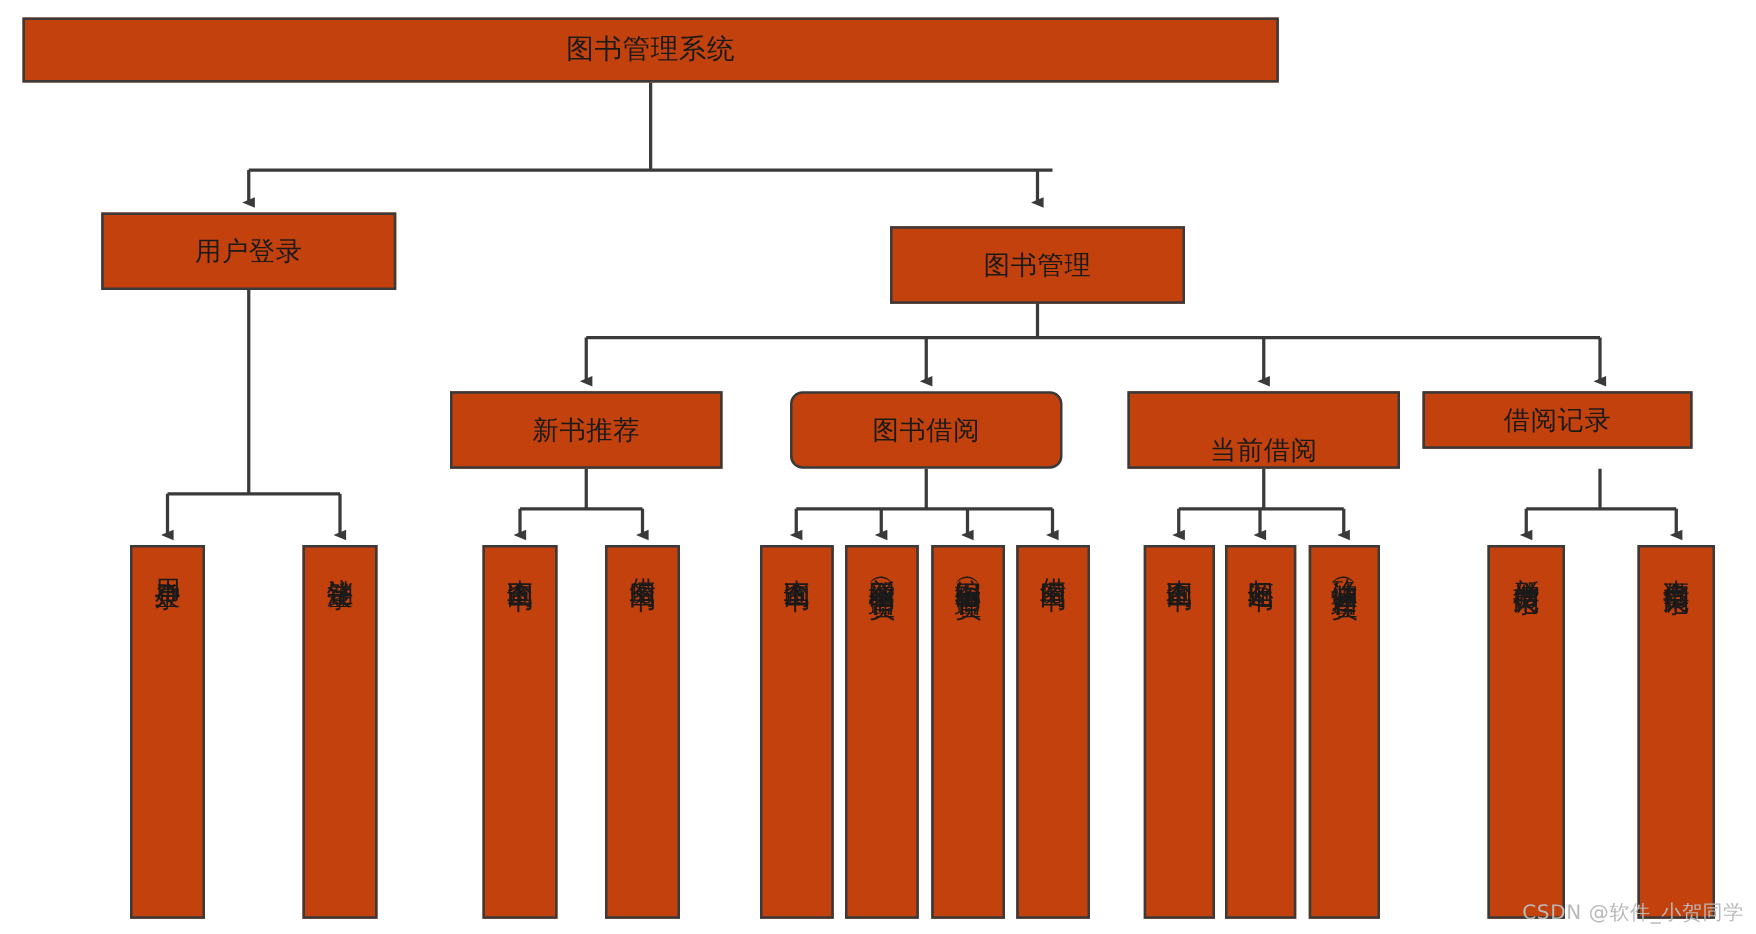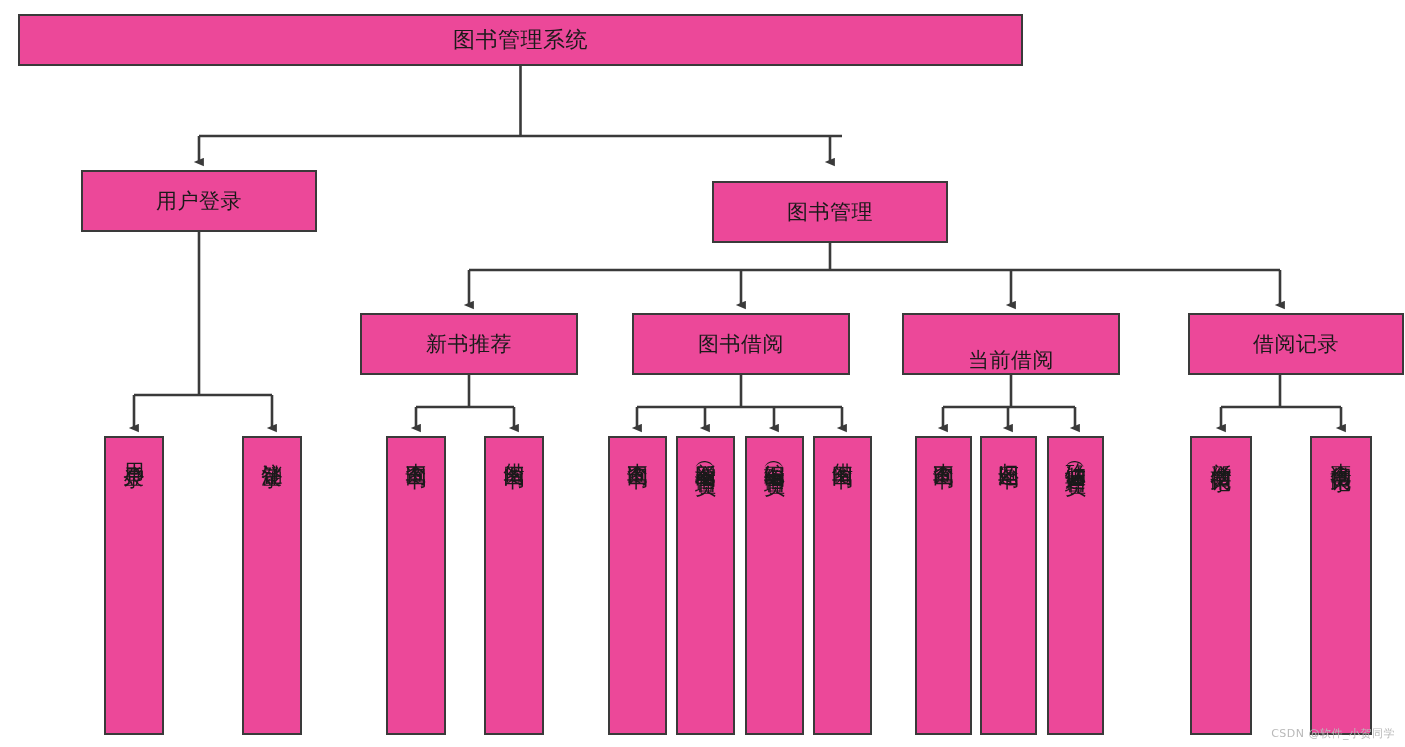--- a/index.html
+++ b/index.html
@@ -21,21 +21,21 @@
   #diagram-svg {
     position: absolute;
     left: 0;
     top: 0;
     width: 1405px;
     height: 747px;
   }
   .node {
     position: absolute;
     box-sizing: border-box;
-    background: #ec4899;
+    background: #c2410c;
     border: 2px solid #3a3a3a;
     display: flex;
     align-items: center;
     justify-content: center;
     color: #1a1a1a;
   }
   .node-label {
     display: block;
     text-align: center;
     line-height: 1.18;
@@ -58,21 +58,21 @@
     font-size: 21px;
     line-height: 1.05;
     letter-spacing: 2px;
     white-space: nowrap;
     max-height: 100%;
   }
   #watermark {
     position: absolute;
     right: 10px;
     bottom: 6px;
-    font-size: 11px;
+    font-size: 16px;
     color: #b9b9b9;
     letter-spacing: 0.5px;
     font-family: "DejaVu Sans", "Liberation Sans", sans-serif;
     pointer-events: none;
     user-select: none;
   }
 </style>
 </head>
 <body>
 
@@ -139,29 +139,29 @@
   </div>
 
   <div class="node horizontal" style="left:712px; top:170px; width:236px; height:62px;margin-top:11px;">
     <span class="node-label">图书管理</span>
   </div>
 
   <div class="node horizontal" style="left:360px; top:313px; width:218px; height:62px;">
     <span class="node-label">新书推荐</span>
   </div>
 
-  <div class="node horizontal" style="left:632px; top:313px; width:218px; height:62px;">
+  <div class="node horizontal" style="left:632px; top:313px; width:218px; height:62px;border-radius:10px;">
     <span class="node-label">图书借阅</span>
   </div>
 
   <div class="node horizontal" style="left:902px; top:313px; width:218px; height:62px;align-items:flex-end;">
     <span class="node-label">当前借阅</span>
   </div>
 
-  <div class="node horizontal" style="left:1188px; top:313px; width:216px; height:62px;">
+  <div class="node horizontal" style="left:1138px; top:313px; width:216px; height:46px;">
     <span class="node-label">借阅记录</span>
   </div>
 
   <div class="node vertical" style="left:104px; top:436px; width:60px; height:299px;">
     <span class="node-label">用户登录</span>
   </div>
 
   <div class="node vertical" style="left:242px; top:436px; width:60px; height:299px;">
     <span class="node-label">注销登录</span>
   </div>

